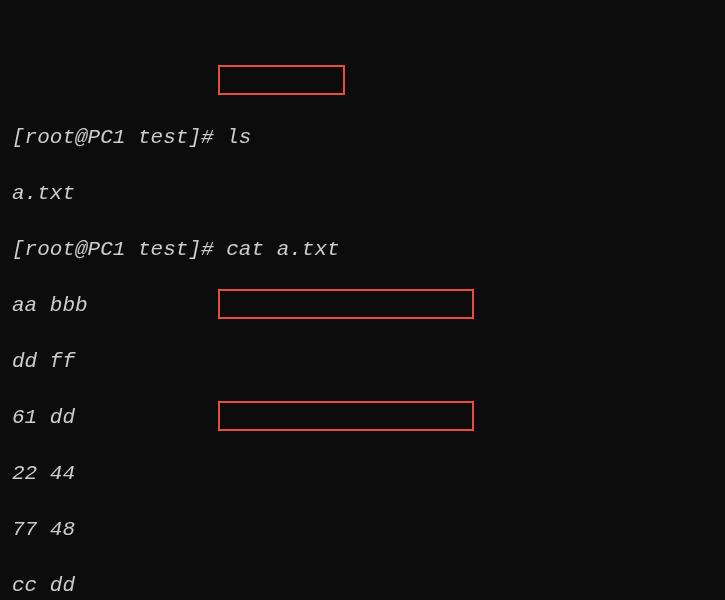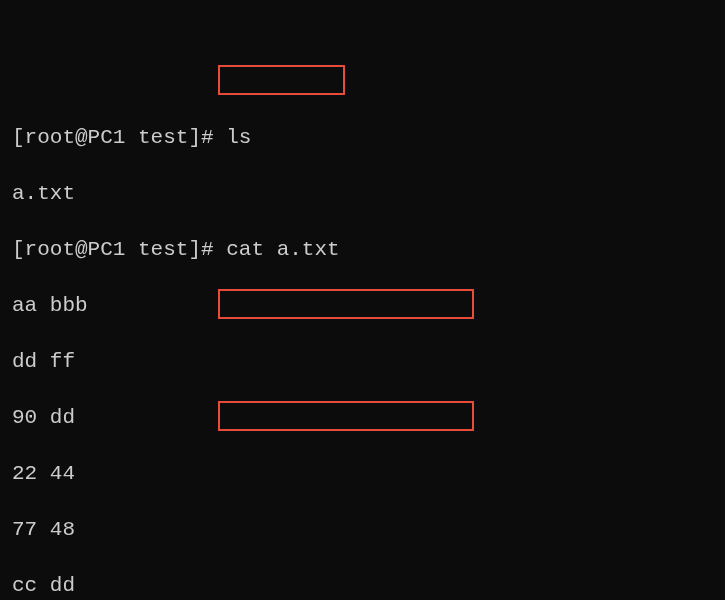--- a/index.html
+++ b/index.html
@@ -1,18 +1,19 @@
 <!DOCTYPE html>
 <html><head>
   <meta charset="utf-8">
   <style>
     * {
       margin: 0;
       padding: 0;
       box-sizing: border-box;
+      font-style: italic;
     }
     body {
       background: #0c0c0c;
       color: #cccccc;
       font-family: "Consolas", "Courier New", monospace;
       font-size: 21px;
       line-height: 28px;
       padding: 12px;
       width: 725px;
       height: 600px;
@@ -32,21 +33,21 @@
 </head>
 <body>
 
 
 
 <span class="line"><span>[root@PC1 test]# </span><span>ls</span></span>
 <span class="line">a.txt</span>
 <span class="line"><span>[root@PC1 test]# </span><span>cat a.txt</span></span>
 <span class="line">aa bbb</span>
 <span class="line">dd ff</span>
-<span class="line">90 dd</span>
+<span class="line">61 dd</span>
 <span class="line">22 44</span>
 <span class="line">77 48</span>
 <span class="line">cc dd</span>
 
 
 
 
 
 
 

